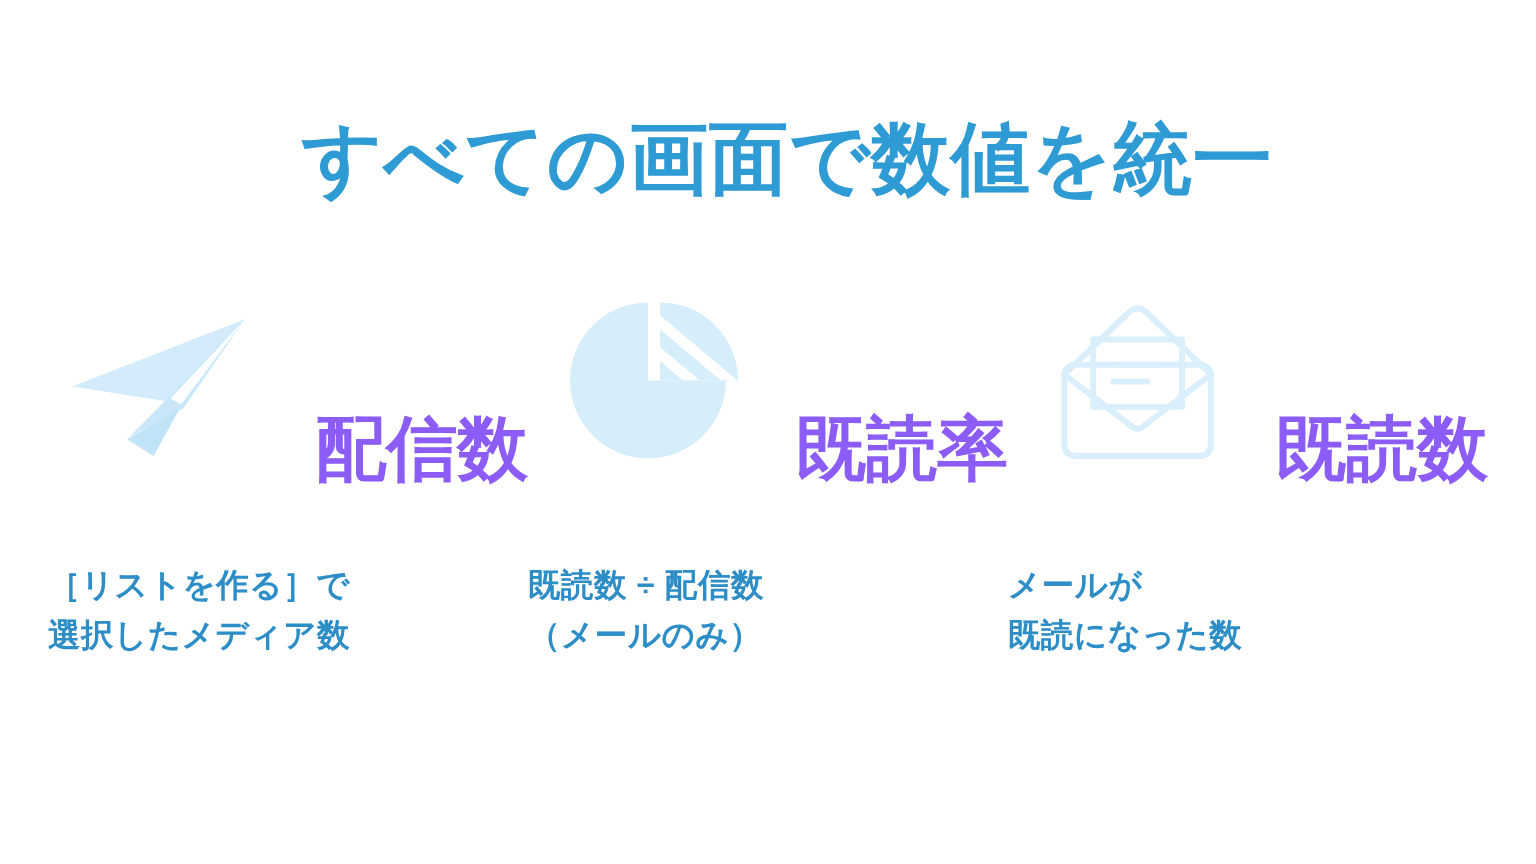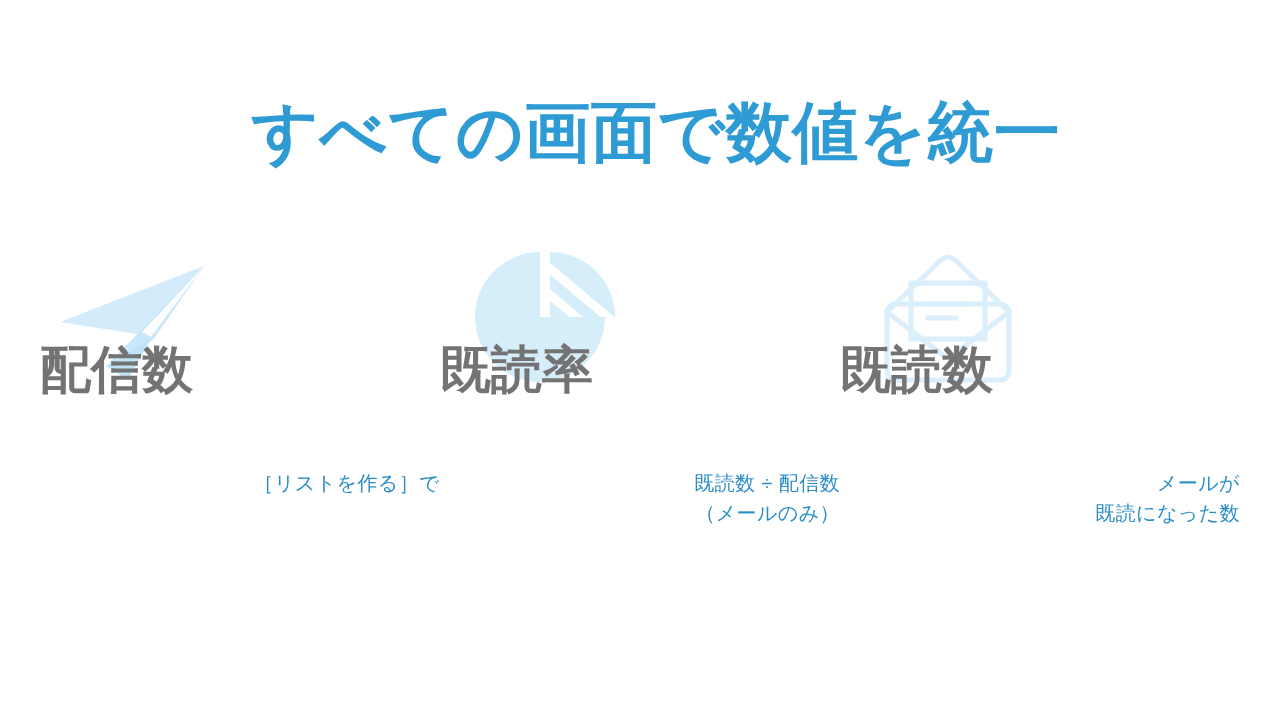--- a/index.html
+++ b/index.html
@@ -67,37 +67,37 @@
     position: absolute;
     top: 0;
     pointer-events: none;
   }
 
   .col-heading {
     position: absolute;
     left: 0;
     top: 96px;
     width: 400px;
-    text-align: left;
-    font-size: 51px;
+    text-align: right;
+    font-size: 59px;
     font-weight: 700;
-    color: #737373;
+    color: #8b5cf6;
     line-height: 1.1;
     white-space: nowrap;
   }
 
   
   .col-desc {
     position: absolute;
     left: 0;
     top: 222px;
     width: 400px;
-    text-align: right;
-    font-size: 20px;
-    font-weight: 400;
+    text-align: left;
+    font-size: 27px;
+    font-weight: 700;
     color: #2d8ec7;
     line-height: 1.52;
     letter-spacing: 0.02em;
   }
   .col-desc .line {
     display: block;
     white-space: nowrap;
   }
 
   
@@ -125,20 +125,21 @@
 
             <polygon points="52,106 96,80 74,120" fill="#bfe3f7"></polygon>
 
             <polygon points="150,6 97,77 88,72" fill="#ffffff" opacity="0.92"></polygon>
           </svg>
         </span>
         <div class="col-heading">配信数</div>
       </div>
       <div class="col-desc">
         <span class="line">［リストを作る］で</span>
+        <span class="line">選択したメディア数</span>
       </div>
     </div>
 
     <div class="column col-3">
       <div class="icon-head">
         <span class="col-icon">
           <svg width="150" height="150" viewBox="0 0 150 150" aria-hidden="true">
             <defs>
               <clipPath id="wedgeClip">
                 <path d="M80 10 A65 65 0 0 1 145 75 L80 75 Z"></path>

